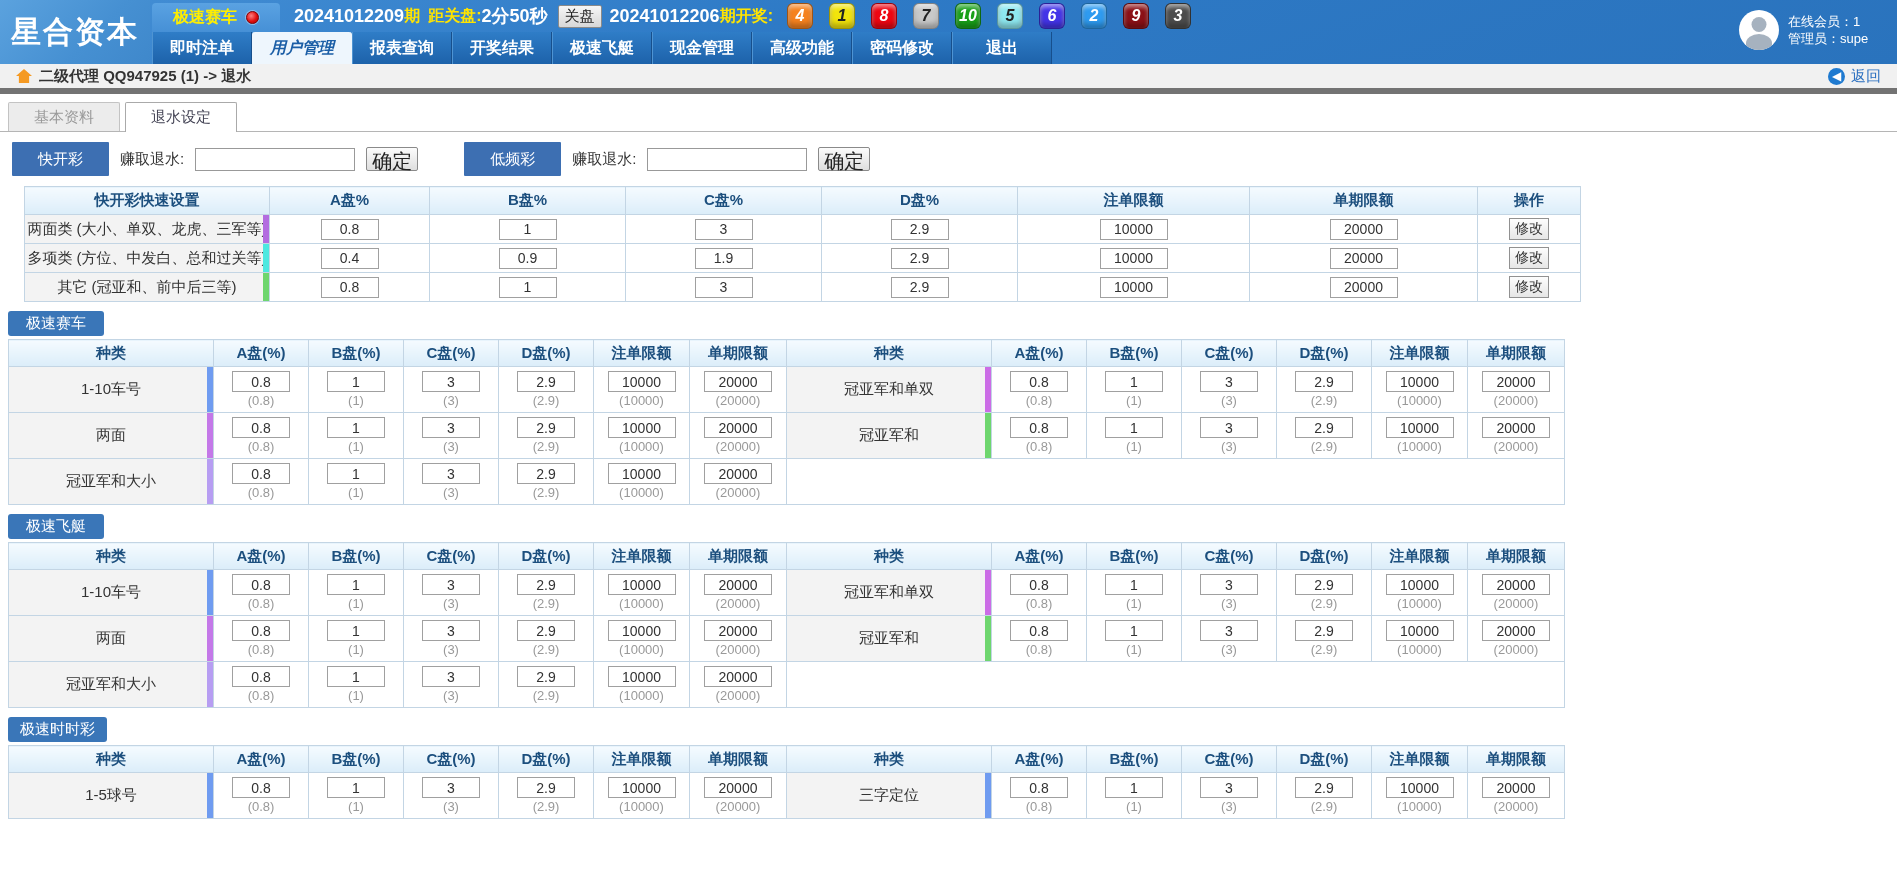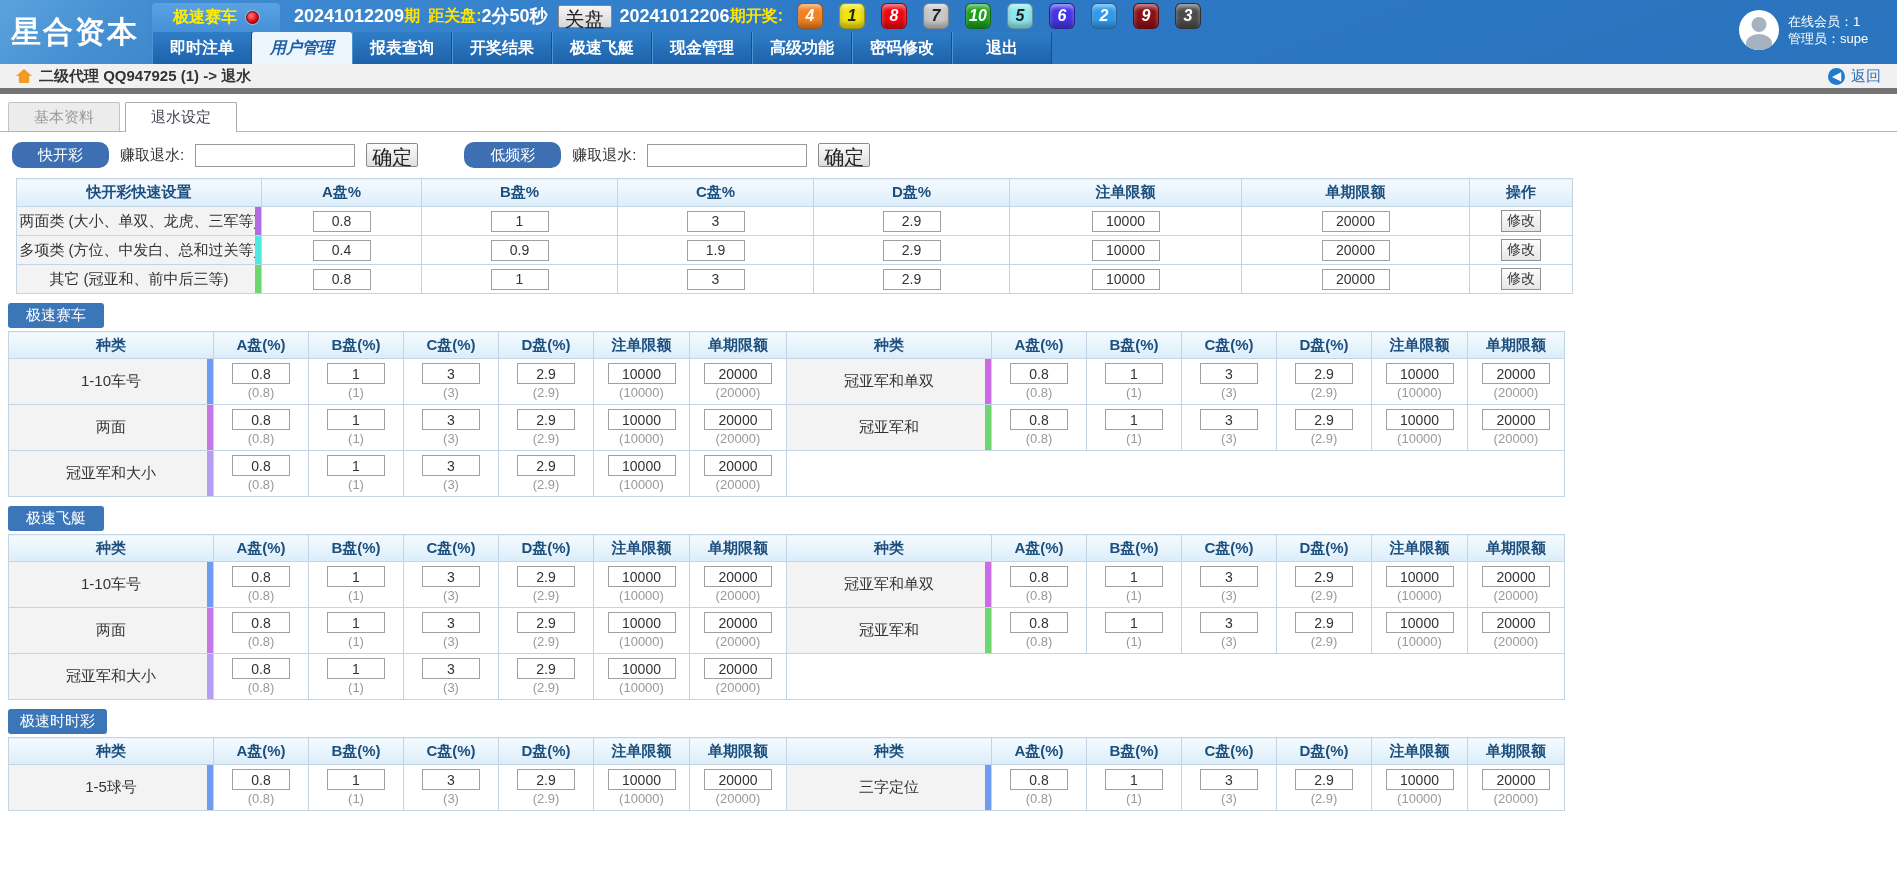--- a/index.html
+++ b/index.html
@@ -16,21 +16,21 @@
   .topline{position:absolute;left:152px;top:0;right:170px;height:32px;display:flex;align-items:center;}
   .game-btn{width:128px;height:29px;margin-top:3px;background:linear-gradient(#5aa2e2,#4690d6);
     border-radius:4px 4px 0 0;display:flex;align-items:center;justify-content:center;gap:9px;cursor:pointer;}
   .game-btn span.g{color:#ffee00;font-weight:bold;font-size:16px;}
   .red-dot{width:13px;height:13px;border-radius:50%;flex:none;
     background:radial-gradient(circle at 38% 35%,#ff8080 0%,#e01010 55%,#a80000 100%);
     border:1px solid #8d0000;box-shadow:0 0 0 1px rgba(255,255,255,.35);}
   .tk-w{color:#fff;font-size:18px;font-weight:bold;}
   .tk-y{color:#ffe400;font-size:16px;font-weight:bold;}
   .sp8{margin-left:8px;} .sp14{margin-left:14px;}
-  .close-btn{margin-left:10px;height:23px;padding:0 6px;font-size:20px;color:#222;cursor:pointer;
+  .close-btn{margin-left:10px;height:23px;padding:0 6px;font-size:15px;color:#222;cursor:pointer;
     background:linear-gradient(#f6f6f6,#d7d7d7);border:1px solid #8a8a8a;border-radius:2px;font-family:inherit;}
   .balls{display:flex;align-items:center;margin-left:14px;}
   .ball{width:26px;height:26px;margin-right:16px;border-radius:6px;flex:none;
     display:flex;align-items:center;justify-content:center;
     font-weight:bold;font-style:italic;font-size:16px;border:1px solid rgba(0,0,0,.35);
     box-shadow:inset 0 -4px 5px rgba(0,0,0,.28),inset 0 3px 4px rgba(255,255,255,.55);}
   .nav{position:absolute;left:152px;bottom:0;right:0;height:32px;display:flex;}
   .nav-item{min-width:100px;padding:0 16px;display:flex;align-items:center;justify-content:center;
     color:#fff;font-size:16px;font-weight:bold;cursor:pointer;
     background:linear-gradient(#2f7dc7,#1d62aa);border-left:1px solid #4f94d2;border-right:1px solid #174f8c;}
@@ -57,37 +57,37 @@
   
   .tabstrip{padding:8px 8px 0;border-bottom:1px solid #b5b5b5;display:flex;gap:5px;background:#fff;}
   .tab{min-width:112px;height:29px;display:flex;align-items:center;justify-content:center;font-size:15px;
     border:1px solid #c3c3c3;border-bottom:none;background:#ececec;color:#999;cursor:pointer;border-radius:2px 2px 0 0;}
   .tab.active{background:#fff;color:#445;margin-bottom:-1px;height:30px;border-color:#aaa;}
 
   
   .filters{display:flex;align-items:center;padding:10px 12px 8px;}
   .fgroup{display:flex;align-items:center;gap:11px;}
   .fgroup.g2{margin-left:46px;}
-  .grp-btn{width:97px;height:26px;background:#3d6fb2;color:#fff;font-size:15px;border:none;border-radius:10px;
+  .grp-btn{width:97px;height:34px;background:#3d6fb2;color:#fff;font-size:15px;border:none;border-radius:1px;
     cursor:pointer;font-family:inherit;}
   .flt-label{font-size:15px;color:#333;}
   .flt-input{width:160px;height:23px;border:1px solid #999;padding:0 3px;font-size:14px;}
   .ok-btn{height:24px;padding:0 5px;font-size:20px;color:#222;cursor:pointer;font-family:inherit;
     background:linear-gradient(#fcfcfc,#dedede);border:1px solid #8a8a8a;border-radius:2px;}
 
   
   table{border-collapse:collapse;table-layout:fixed;}
   th{background:linear-gradient(#f5fbff,#dbedf9);color:#1c4f7e;font-weight:bold;
     border:1px solid #c3d5e4;font-size:15px;}
   td{border:1px solid #c3d5e4;text-align:center;vertical-align:middle;font-size:15px;color:#333;}
   td.lbl{background:#f3f3f3;position:relative;}
   .rowbar{position:absolute;right:0;top:0;bottom:0;width:6px;}
   .cell-input{width:58px;height:21px;border:1px solid #a0a0a0;text-align:center;font-size:14px;color:#333;}
   .cell-input.wide{width:68px;}
-  .qtable{width:1556px;margin:2px 0 0 16px;}
+  .qtable{width:1556px;margin:2px 0 0 24px;}
   .qtable th{height:28px;}
   .qtable td{height:29px;}
   .mod-btn{font-size:14px;color:#333;padding:1px 5px;cursor:pointer;font-family:inherit;
     background:linear-gradient(#fdfdfd,#e6e6e6);border:1px solid #919191;}
   .sec-label{width:fit-content;min-width:96px;height:25px;margin:9px 0 3px 8px;padding:0 12px;
     background:#3a76b8;color:#fff;font-size:15px;display:flex;align-items:center;justify-content:center;
     border-radius:3px;cursor:pointer;}
   .stable{width:1556px;margin-left:8px;}
   .stable th{height:27px;}
   .stable td{height:46px;}

